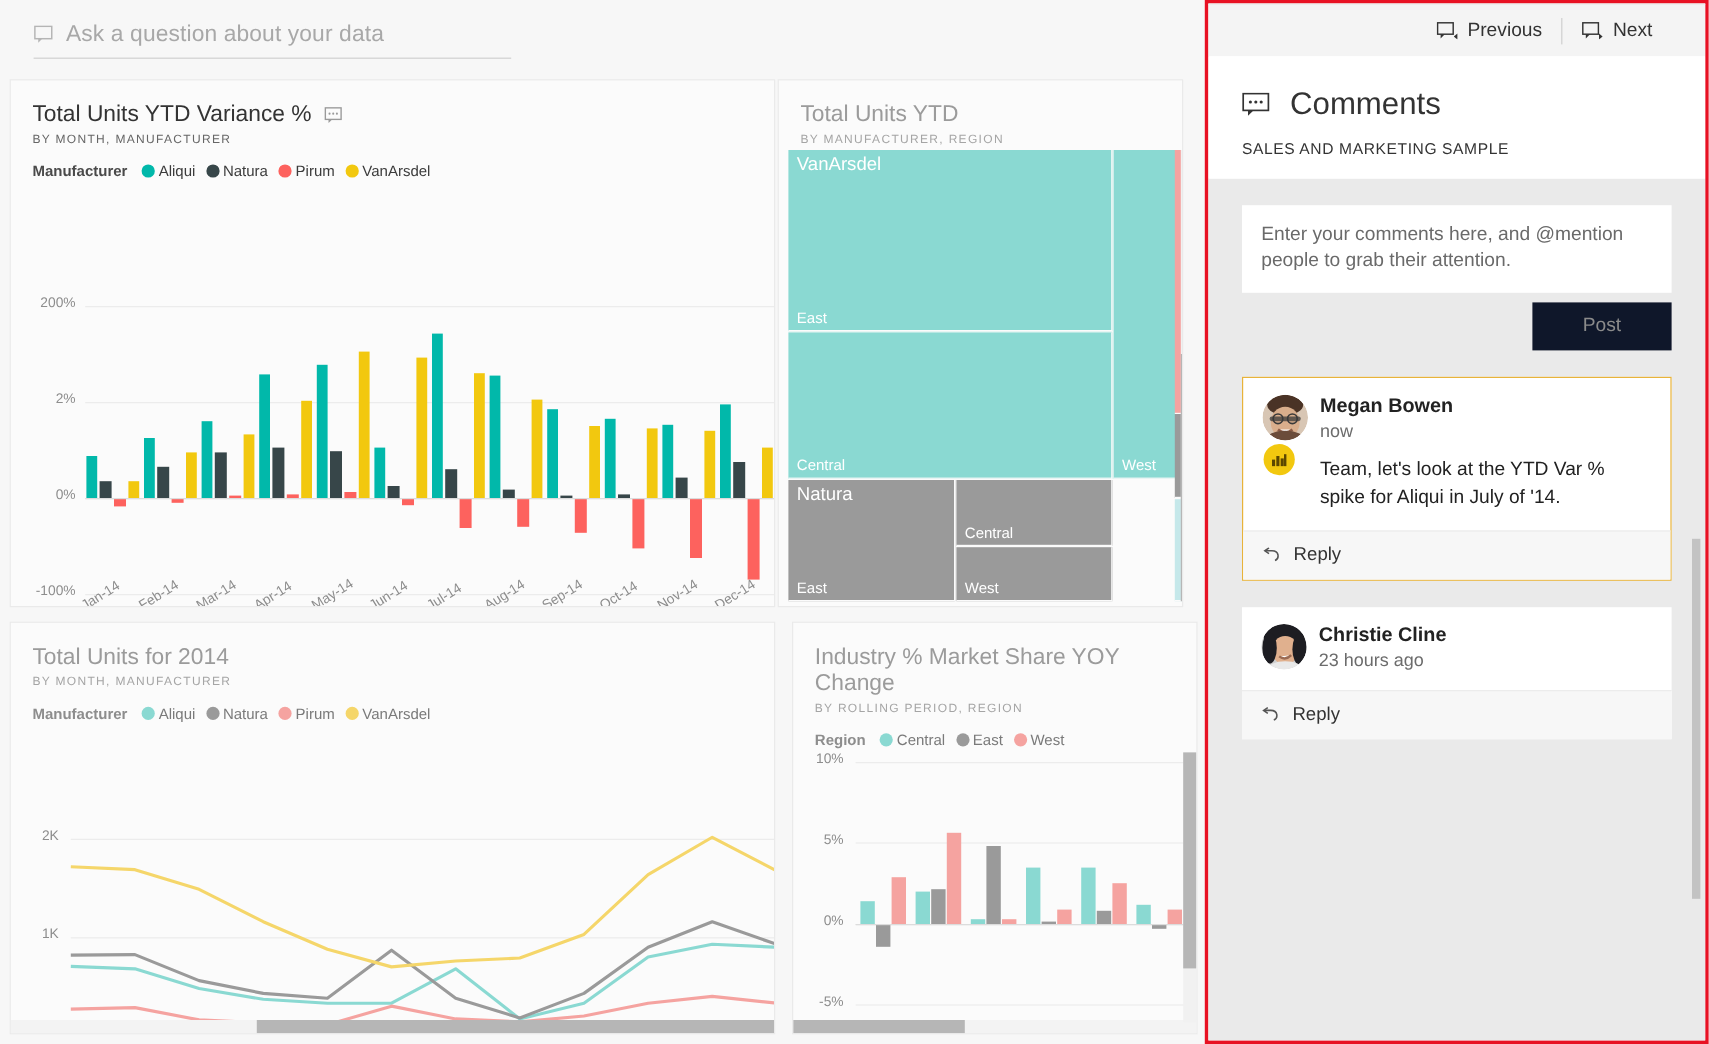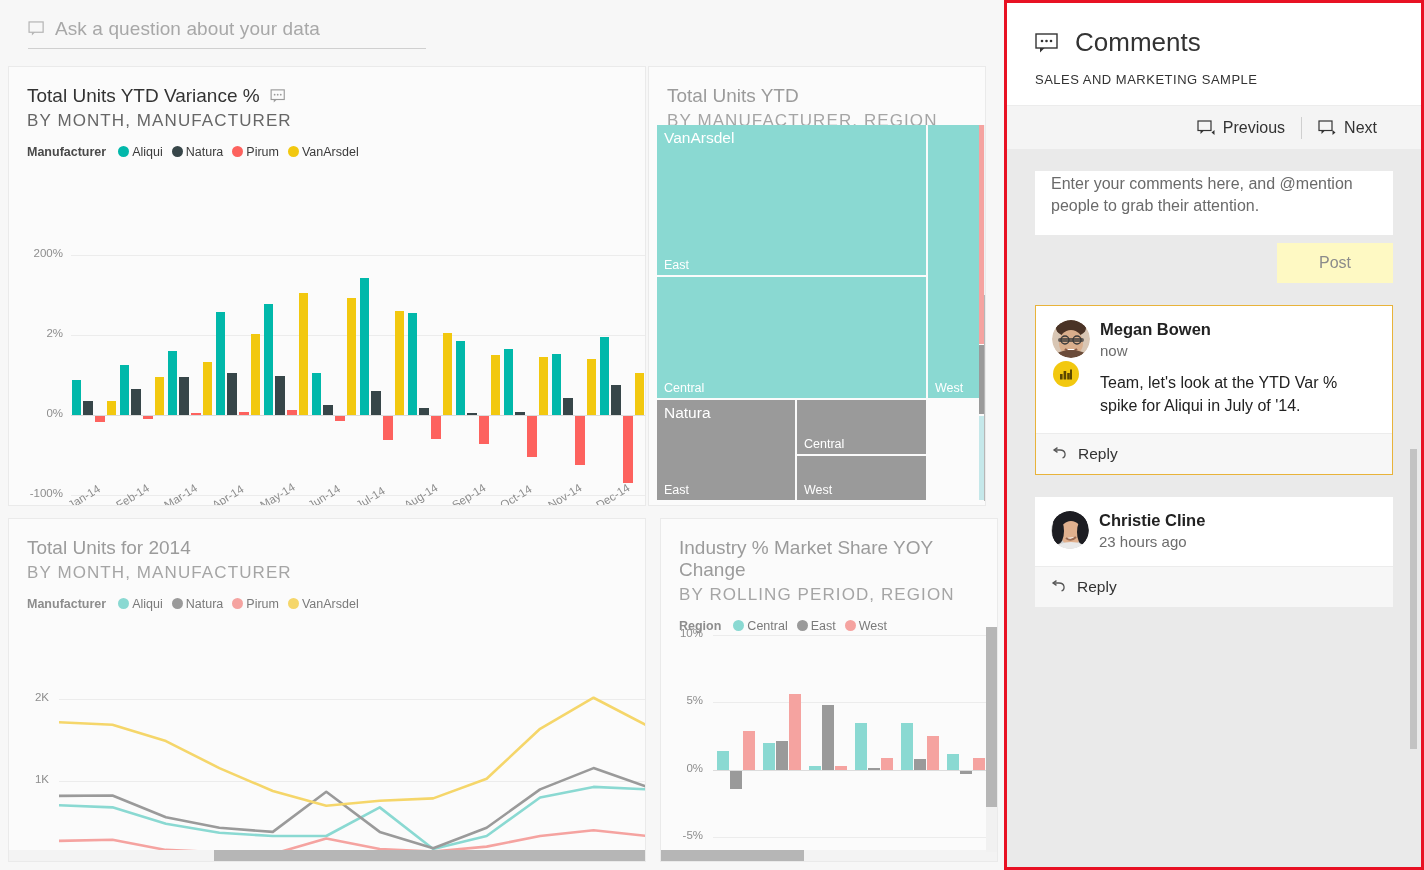--- a/index.html
+++ b/index.html
@@ -50,21 +50,21 @@
   #tile-units    { left: 8px;   top: 518px; width: 638px; height: 344px; }
   #tile-share    { left: 660px; top: 518px; width: 338px; height: 344px; }
 
   .tile-title {
     font-size: 19px; color: #9b9b9b; font-weight: 400;
     padding: 18px 0 0 18px; line-height: 1.15;
     display: flex; align-items: center; gap: 10px;
   }
   .tile-title.dark { color: #333; }
   .tile-sub {
-    font-size: 17px; color: #a5a5a5; letter-spacing: 1.1px;
+    font-size: 10px; color: #a5a5a5; letter-spacing: 1.1px;
     padding: 4px 0 0 18px; font-weight: 400;
   }
   .tile-sub.dark { color: #666; }
 
   .tile-comment-icon { width: 18px; height: 14px; display:inline-block; }
 
   
   .legend {
     display: flex; align-items: center; gap: 9px;
     padding: 14px 0 0 18px; font-size: 12.5px;
@@ -140,26 +140,26 @@
     display: flex; align-items: center; gap: 8px;
     font-size: 16px; color: #333; padding: 0 16px; cursor: pointer;
   }
   .cm-nav-sep { width: 1px; height: 22px; background: #cfcfcf; }
 
   #cm-body {
     flex: 1; background: #eaeaea; padding: 22px 28px 0 28px;
     position: relative; overflow: hidden;
   }
   #cm-input {
-    background: #fff; min-height: 64px; padding: 2px 16px;
+    background: #fff; min-height: 64px; padding: 14px 16px;
     font-size: 16px; color: #6a6a6a; line-height: 1.4;
   }
   #cm-post-row { display: flex; justify-content: flex-end; margin-top: 8px; }
   #cm-post-btn {
-    background: #fef9c3; color: #8b8b8b; font-size: 16px;
+    background: #0f172a; color: #8b8b8b; font-size: 16px;
     padding: 11px 42px; border: none; cursor: pointer;
     font-family: "Liberation Sans", sans-serif;
   }
 
   .cm-card { background: #fff; margin-top: 22px; }
   .cm-card.highlight { border: 1px solid #e8b33a; }
   .cm-card-inner { padding: 14px 16px 16px 16px; display: flex; gap: 0; }
   .cm-avatar-col { width: 48px; flex: 0 0 48px; position: relative; }
   .cm-avatar {
     width: 38px; height: 38px; border-radius: 50%;
@@ -453,52 +453,52 @@
       <div class="h-scroll-track" style="left:0;bottom:0;width:338px;"></div>
       <div class="h-scroll-thumb" style="left:0;bottom:0;width:143px;"></div>
       <div class="v-scroll-track" style="right:0;top:108px;height:225px;"></div>
       <div class="v-scroll-thumb" style="right:0;top:108px;height:180px;"></div>
     </div>
 
   </div>
 
   <div id="comments-panel">
 
+    <div id="cm-navbar">
+      <div class="cm-nav-btn">
+        <svg width="18" height="15" viewBox="0 0 18 15">
+          <rect x="1" y="1" width="13" height="9.5" fill="none" stroke="#333" stroke-width="1.2"></rect>
+          <path d="M3.5 10.5 L3.5 14 L7 10.5 Z" fill="#333"></path>
+          <path d="M14.5 12.5 L17.5 10 L17.5 15 Z" fill="#333"></path>
+        </svg>
+        <span>Previous</span>
+      </div>
+      <div class="cm-nav-sep"></div>
+      <div class="cm-nav-btn">
+        <svg width="18" height="15" viewBox="0 0 18 15">
+          <rect x="1" y="1" width="13" height="9.5" fill="none" stroke="#333" stroke-width="1.2"></rect>
+          <path d="M3.5 10.5 L3.5 14 L7 10.5 Z" fill="#333"></path>
+          <path d="M17.5 12.5 L14.5 10 L14.5 15 Z" fill="#333"></path>
+        </svg>
+        <span>Next</span>
+      </div>
+    </div>
+
     <div id="cm-header">
       <div id="cm-title-row">
         <svg width="26" height="20" viewBox="0 0 26 20">
           <rect x="1" y="1" width="21" height="14" fill="none" stroke="#333" stroke-width="1.4"></rect>
           <circle cx="7" cy="8" r="1.3" fill="#333"></circle>
             <circle cx="11.5" cy="8" r="1.3" fill="#333"></circle>
             <circle cx="16" cy="8" r="1.3" fill="#333"></circle>
           <path d="M5 15 L5 19.5 L9.5 15 Z" fill="#333"></path>
         </svg>
         <span id="cm-title">Comments</span>
       </div>
       <div id="cm-subtitle">SALES AND MARKETING SAMPLE</div>
-    </div>
-
-    <div id="cm-navbar">
-      <div class="cm-nav-btn">
-        <svg width="18" height="15" viewBox="0 0 18 15">
-          <rect x="1" y="1" width="13" height="9.5" fill="none" stroke="#333" stroke-width="1.2"></rect>
-          <path d="M3.5 10.5 L3.5 14 L7 10.5 Z" fill="#333"></path>
-          <path d="M14.5 12.5 L17.5 10 L17.5 15 Z" fill="#333"></path>
-        </svg>
-        <span>Previous</span>
-      </div>
-      <div class="cm-nav-sep"></div>
-      <div class="cm-nav-btn">
-        <svg width="18" height="15" viewBox="0 0 18 15">
-          <rect x="1" y="1" width="13" height="9.5" fill="none" stroke="#333" stroke-width="1.2"></rect>
-          <path d="M3.5 10.5 L3.5 14 L7 10.5 Z" fill="#333"></path>
-          <path d="M17.5 12.5 L14.5 10 L14.5 15 Z" fill="#333"></path>
-        </svg>
-        <span>Next</span>
-      </div>
     </div>
 
     <div id="cm-body">
 
       <div id="cm-input">Enter your comments here, and @mention people to grab their attention.</div>
 
       <div id="cm-post-row">
         <button id="cm-post-btn">Post</button>
       </div>
 

